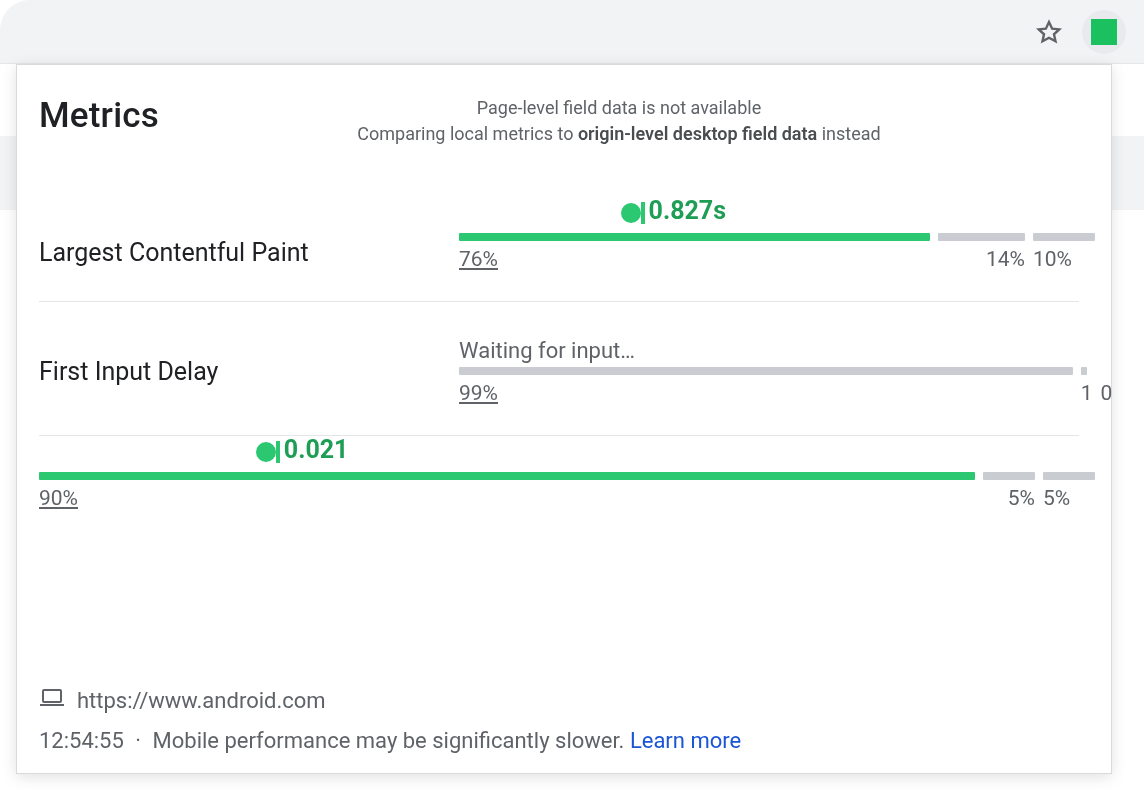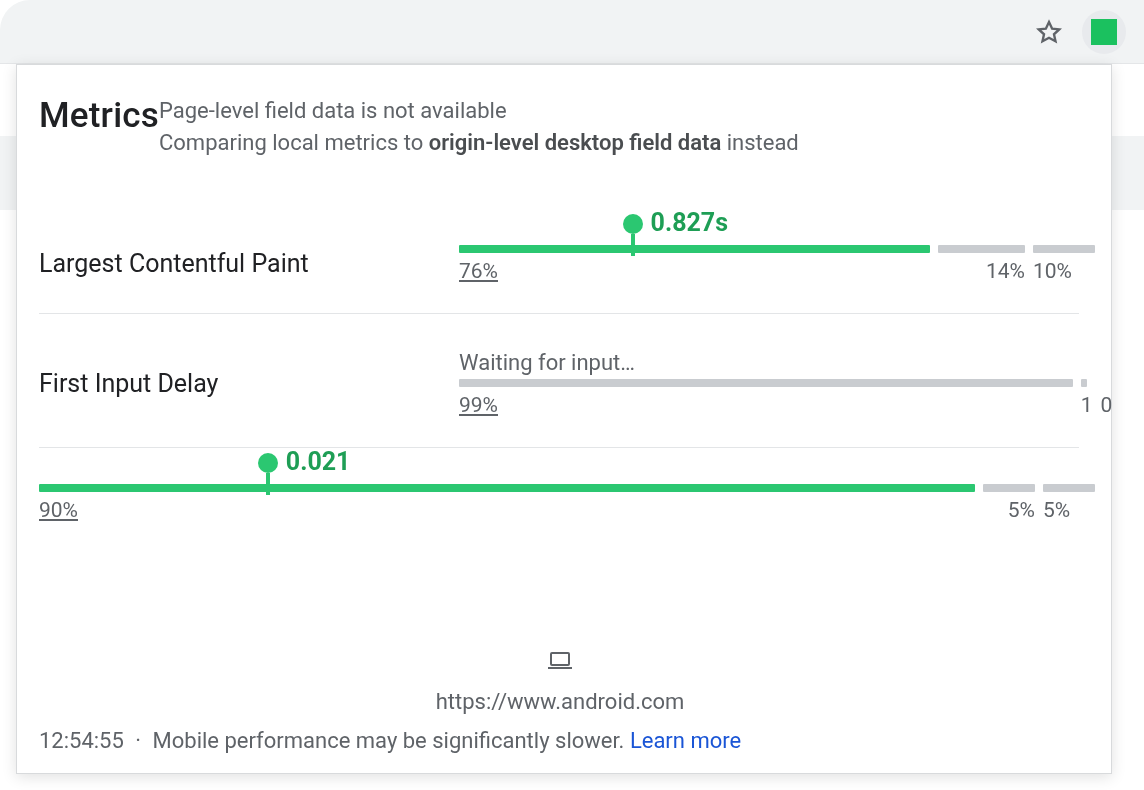--- a/index.html
+++ b/index.html
@@ -39,21 +39,21 @@
     border:1px solid #d8dadc;
     box-shadow:0 3px 14px rgba(0,0,0,0.12);
     padding:30px 32px 8px 22px;
   }
 
   .header-row { display:flex; align-items:flex-start; }
   .title {
     font-size:35px; font-weight:500; color:#202124; letter-spacing:0.2px;
   }
   .header-note {
-    flex:1; text-align:left; color:#5f6368; font-size:22px; line-height:1.45;
+    flex:1; text-align:center; color:#5f6368; font-size:18px; line-height:1.45;
   }
   .header-note .bold { font-weight:600; color:#4a4d50; }
 
   .metric {
     display:flex; align-items:center;
     padding:36px 0 30px 0;
     border-bottom:1px solid #e3e5e7;
   }
   .metric.last { border-bottom:none; }
   .metric-label {
@@ -67,40 +67,40 @@
   .seg.good { background:#2bc771; }
   .seg.grey { background:#c9ccd0; }
 
   .pcts { display:flex; gap:8px; margin-top:6px; font-size:21px; color:#5f6368; }
   .pcts span.first { text-align:left;text-decoration:underline; }
   .pcts span.last  { text-align:left; }
   .pcts span.mid   { text-align:right; }
 
   .marker {
     position:absolute; top:-31px;
-    display:flex; flex-direction:column; align-items:center;
+    display:flex; align-items:center;
     transform:translateX(-50%);
     pointer-events:none;
   }
   .marker .dot { width:20px; height:20px; border-radius:50%; background:#2bc771; }
   .marker .stem { width:4px; height:22px; background:#2bc771; }
   .marker .value {
     position:absolute; left:28px; top:-6px;
     font-size:25px; font-weight:700; color:#1e9e55; white-space:nowrap;
   }
 
   .waiting {
     font-size:22px; color:#5f6368; margin-bottom:4px;
   }
 
   .footer {
     position:absolute; left:22px; right:30px; bottom:20px;
     color:#5f6368;
   }
-  .footer-row1 { display:flex; align-items:center; gap:12px; font-size:22px; margin-bottom:14px;flex-direction:column; }
+  .footer-row1 { display:flex; align-items:center; gap:12px; font-size:22px; margin-bottom:14px; }
   .footer-row1 svg { width:26px; height:22px; stroke:#5f6368; }
   .footer-row2 { font-size:22px; color:#5f6368; }
   .footer-row2 .dot-sep { padding:0 6px; }
   .learn-link { color:#1a55d6; cursor:pointer; }
 
   .metrics-block { margin-top:50px; }
 </style>
 </head>
 <body>
 

